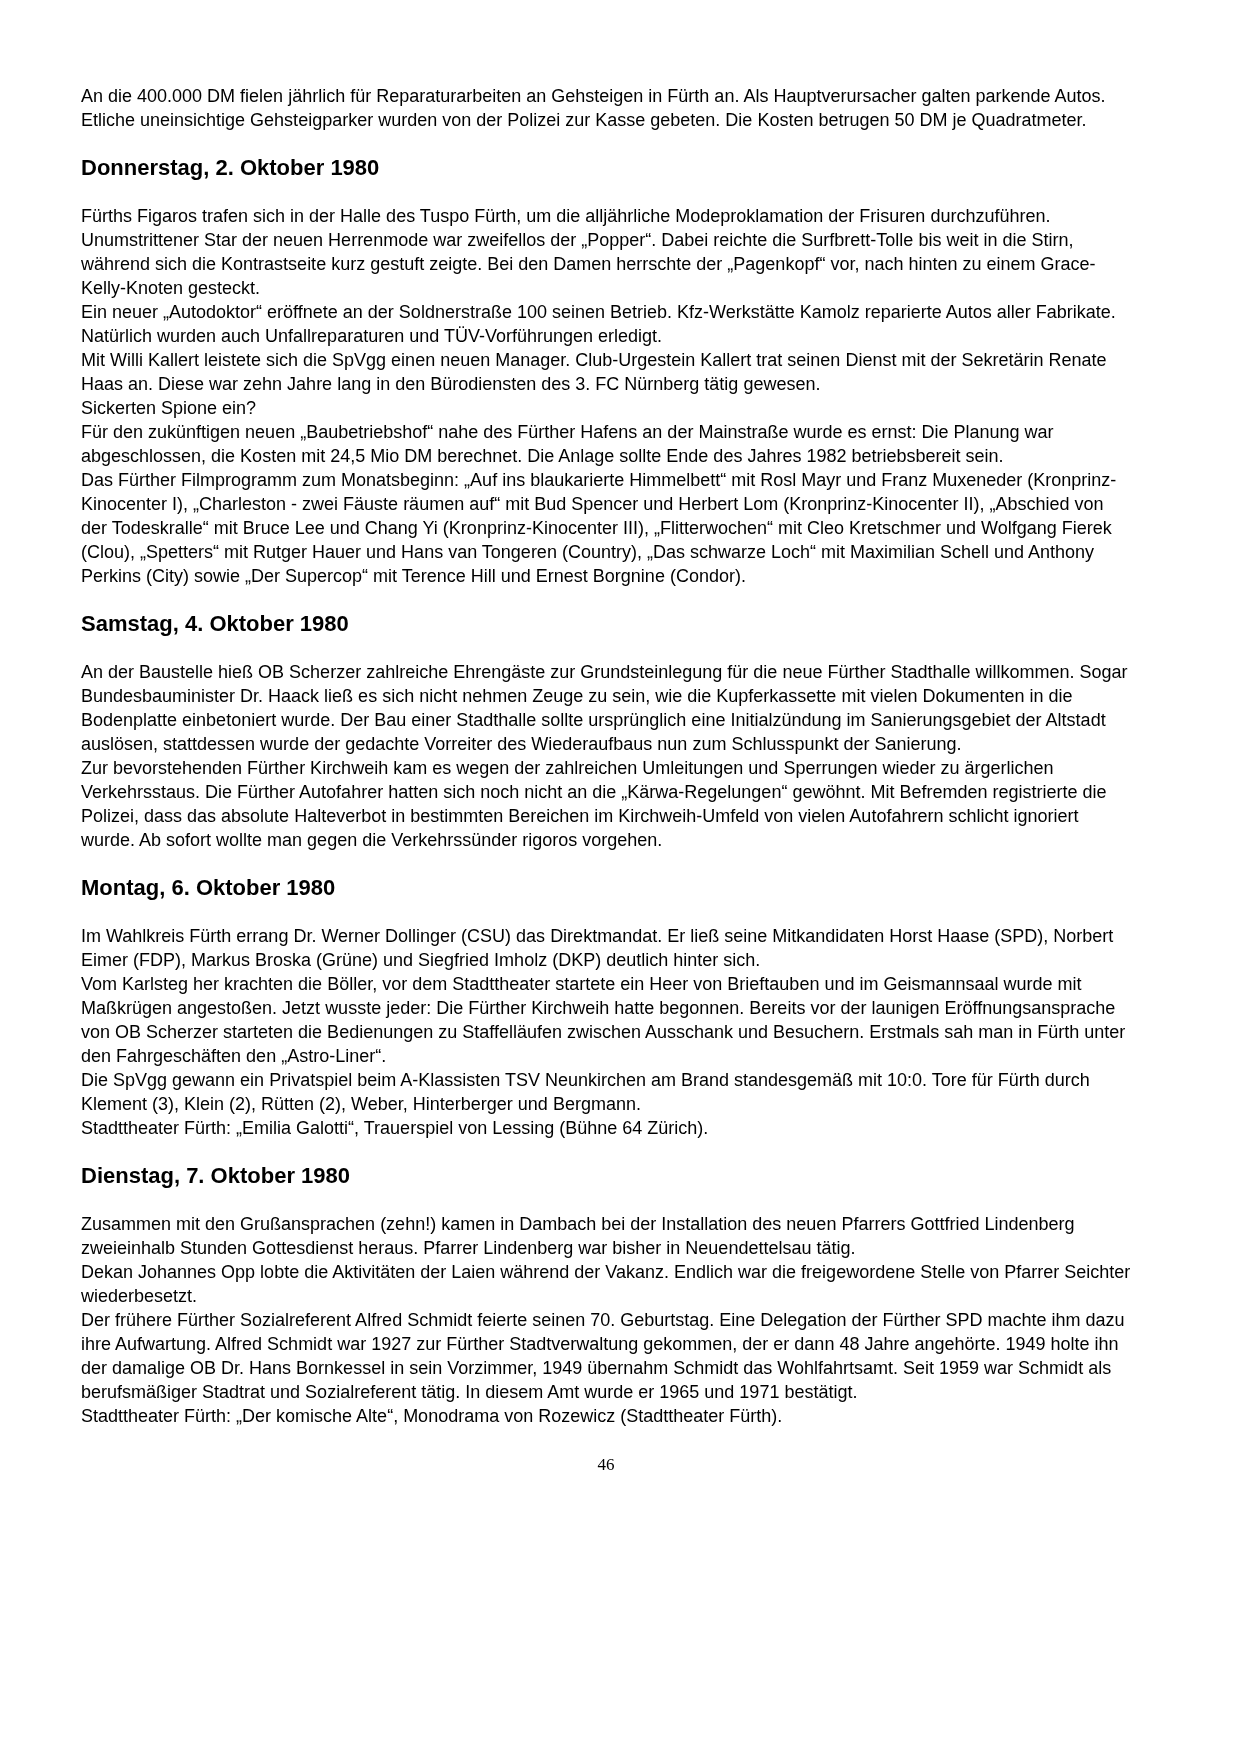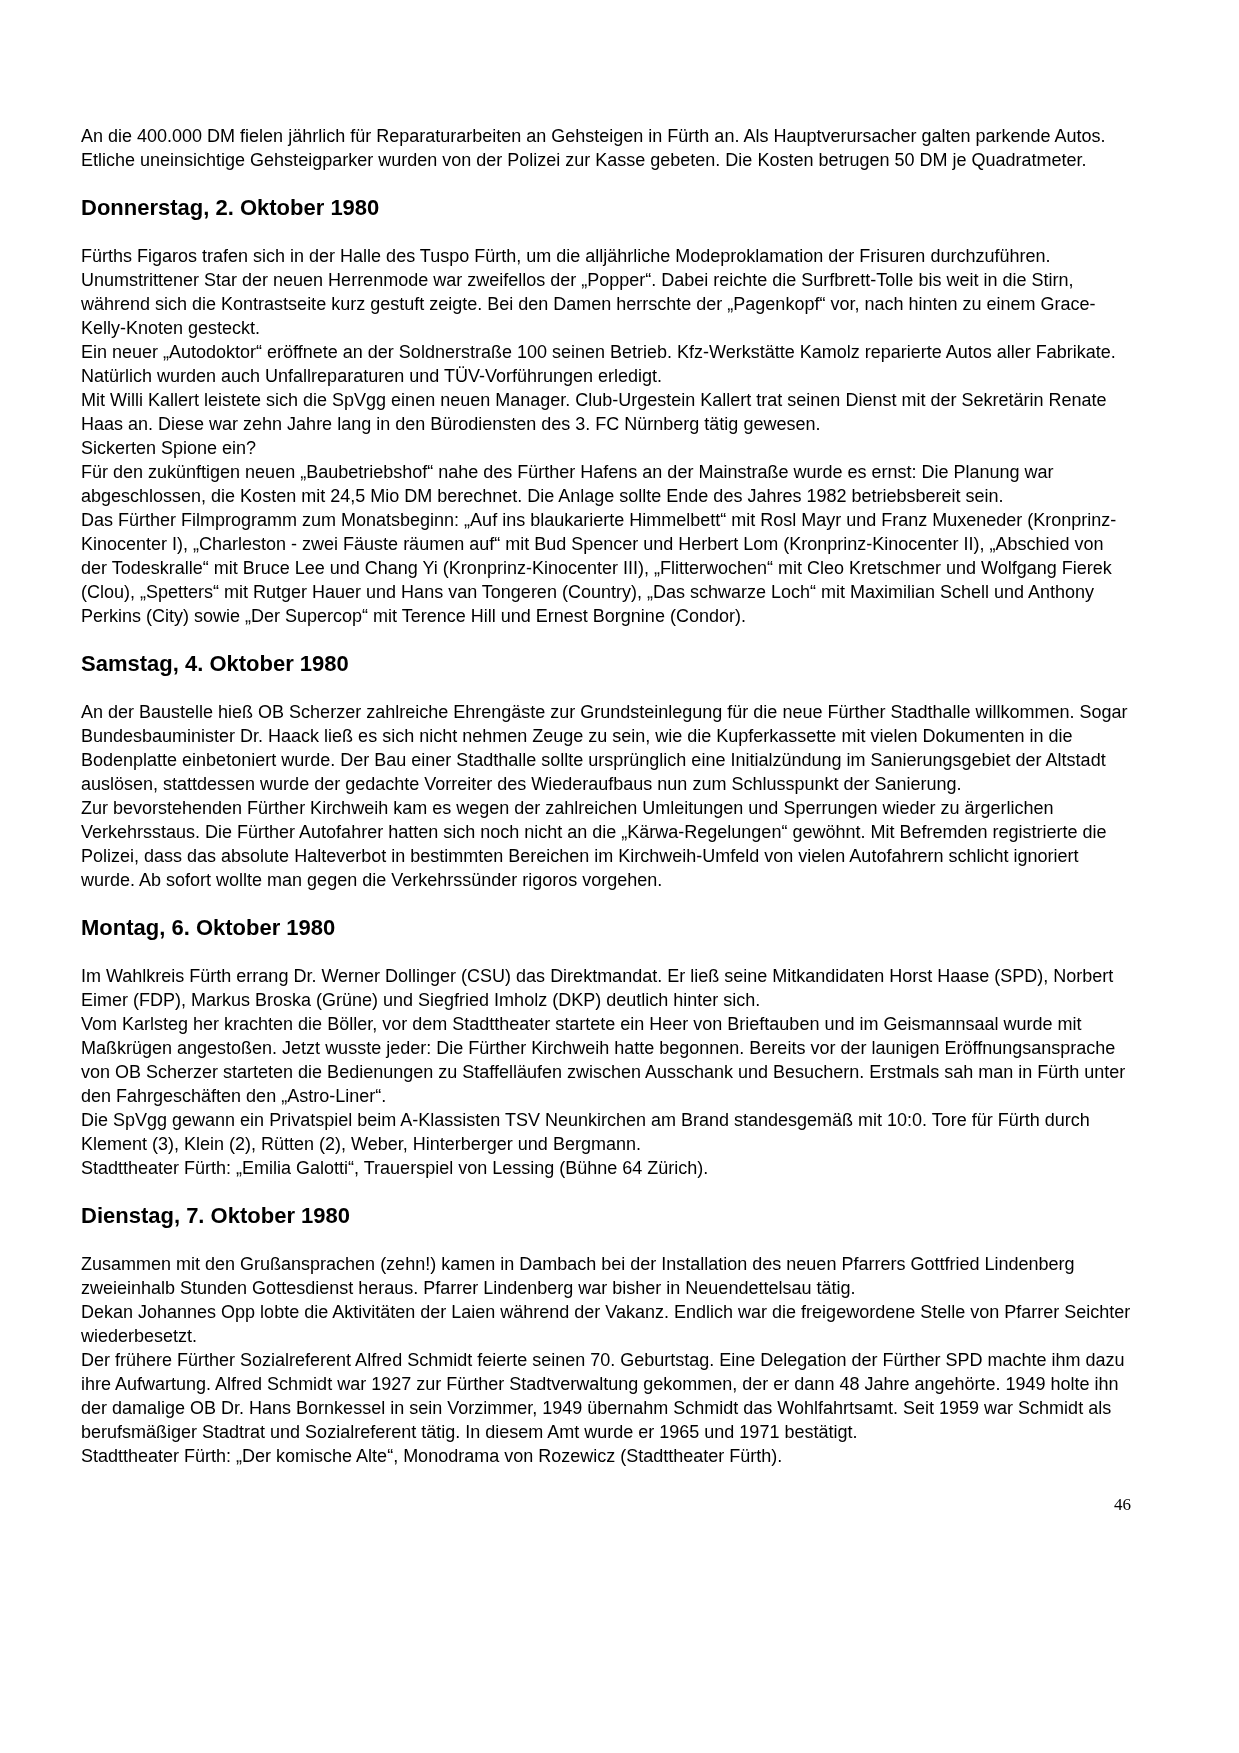--- a/index.html
+++ b/index.html
@@ -12,37 +12,36 @@
     height: 1753px;
     position: relative;
     font-family: "Liberation Sans", sans-serif;
     color: #000000;
     -webkit-font-smoothing: antialiased;
   }
   .page {
     box-sizing: border-box;
     width: 1207px;
     padding: 84px 76px 0 81px;
-    margin-top: 40px;
   }
   .body-par {
     margin: 0;
     font-size: 18px;
     line-height: 24px;
     text-align: left;
   }
   .date-heading {
     margin: 24px 0 24px 0;
     font-size: 22px;
     line-height: 24px;
     font-weight: bold;
   }
   .page-number {
     margin-top: 26px;
-    text-align: right;
+    text-align: center;
     font-family: "Liberation Serif", serif;
     font-size: 17px;
     line-height: 22px;
   }
 </style>
 </head>
 <body>
 
 <div class="page">
 

